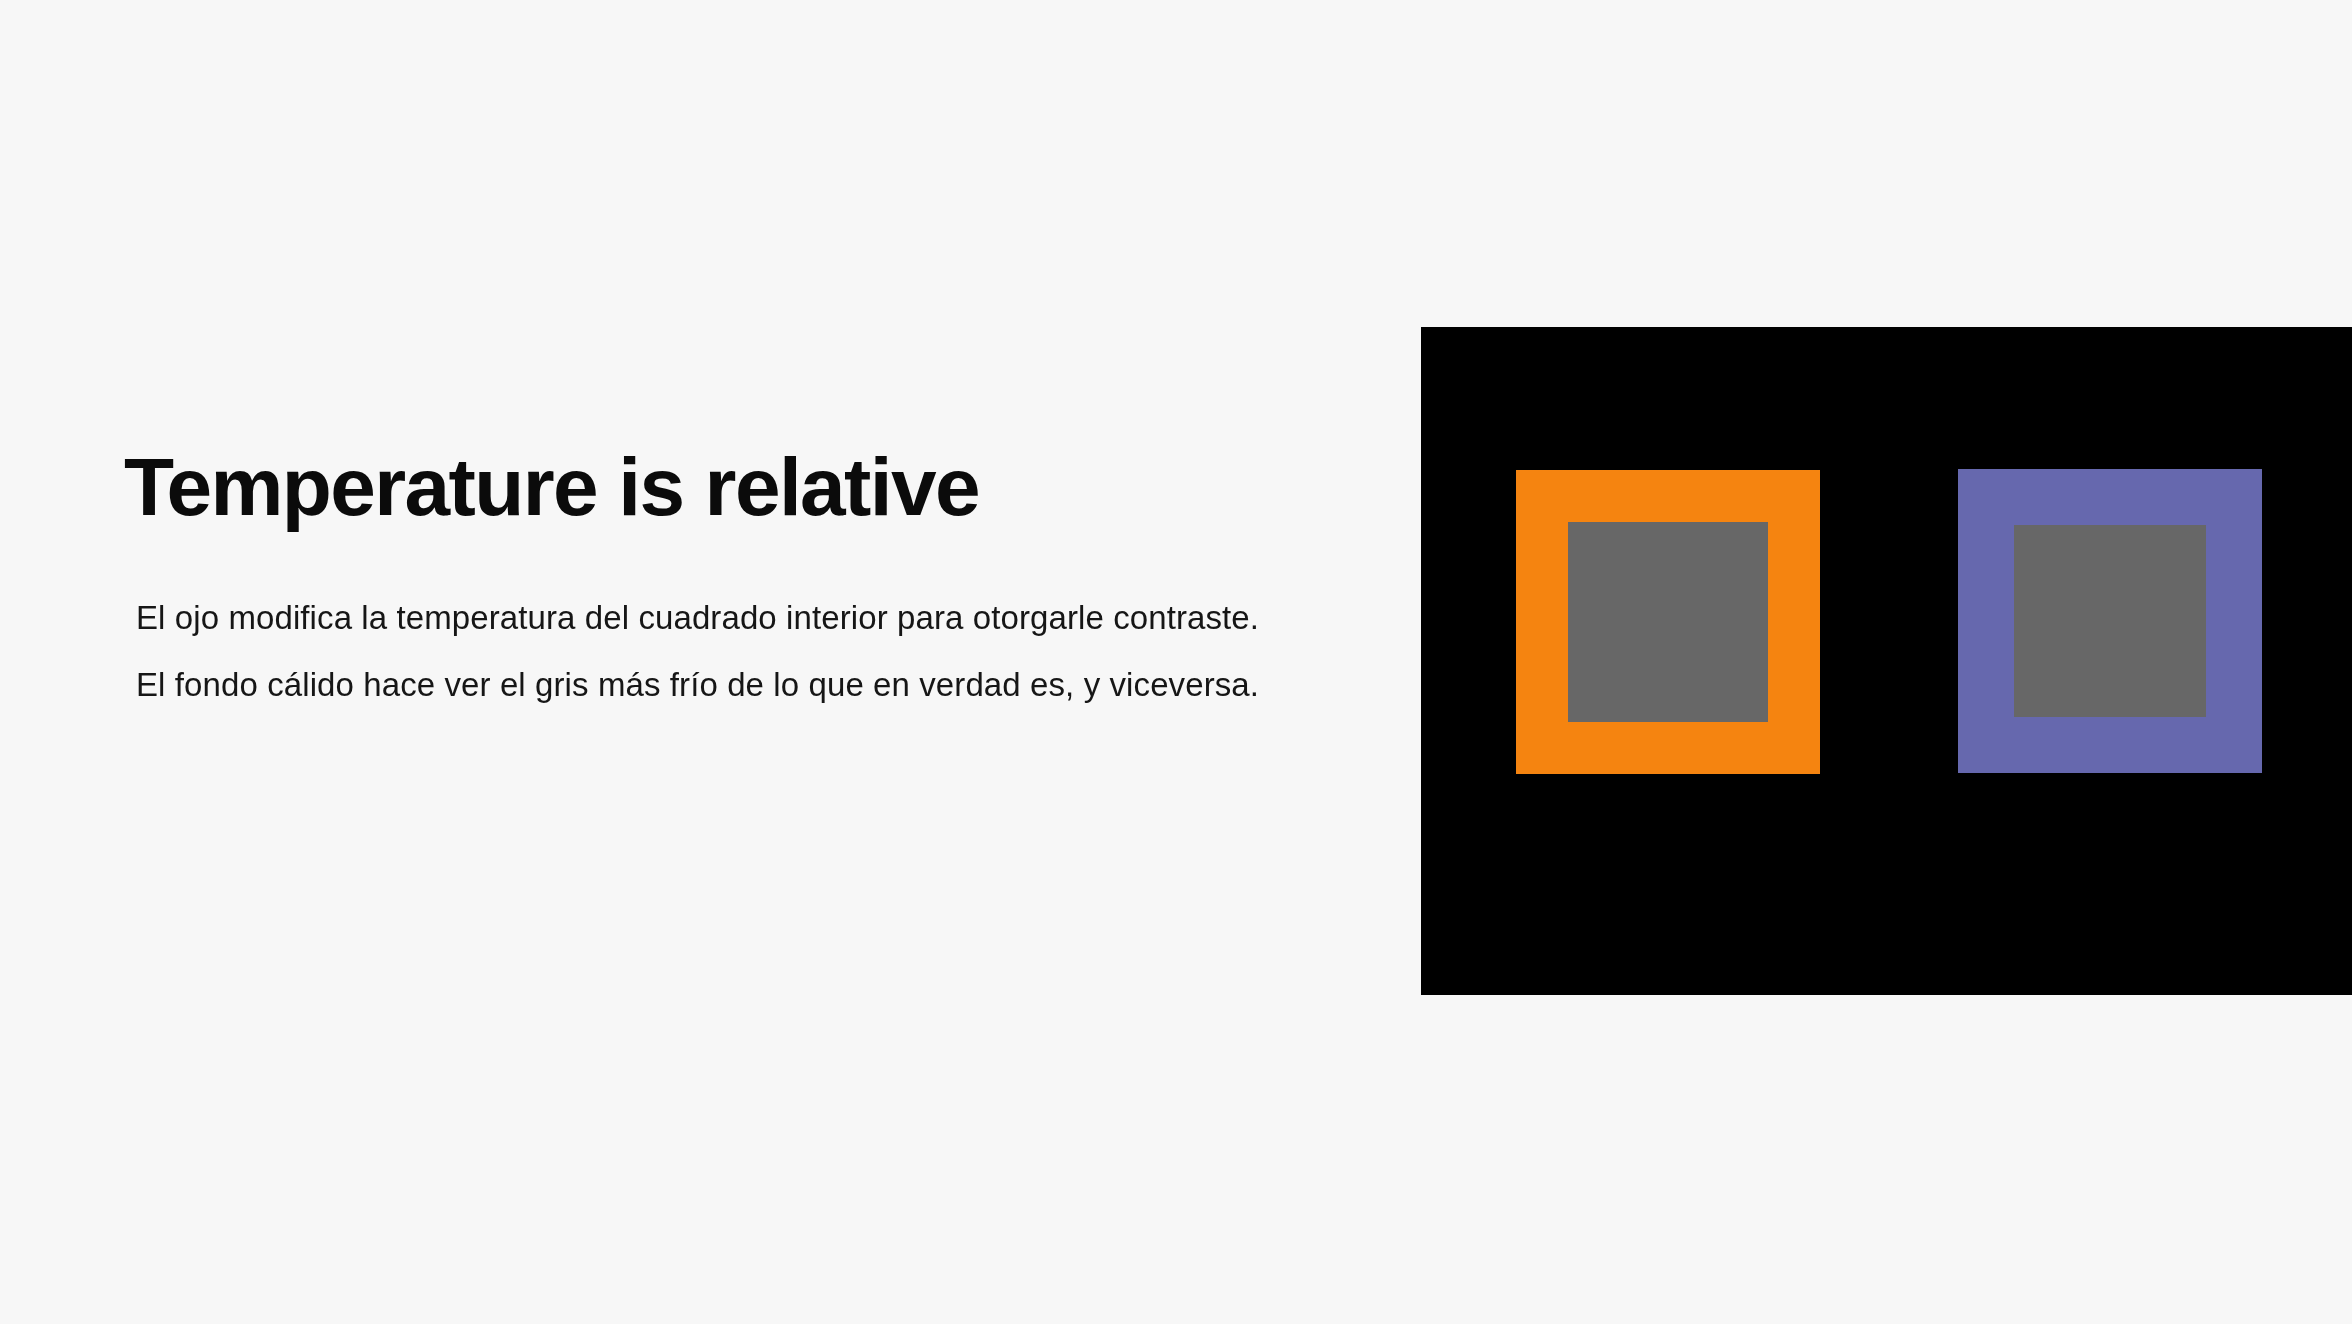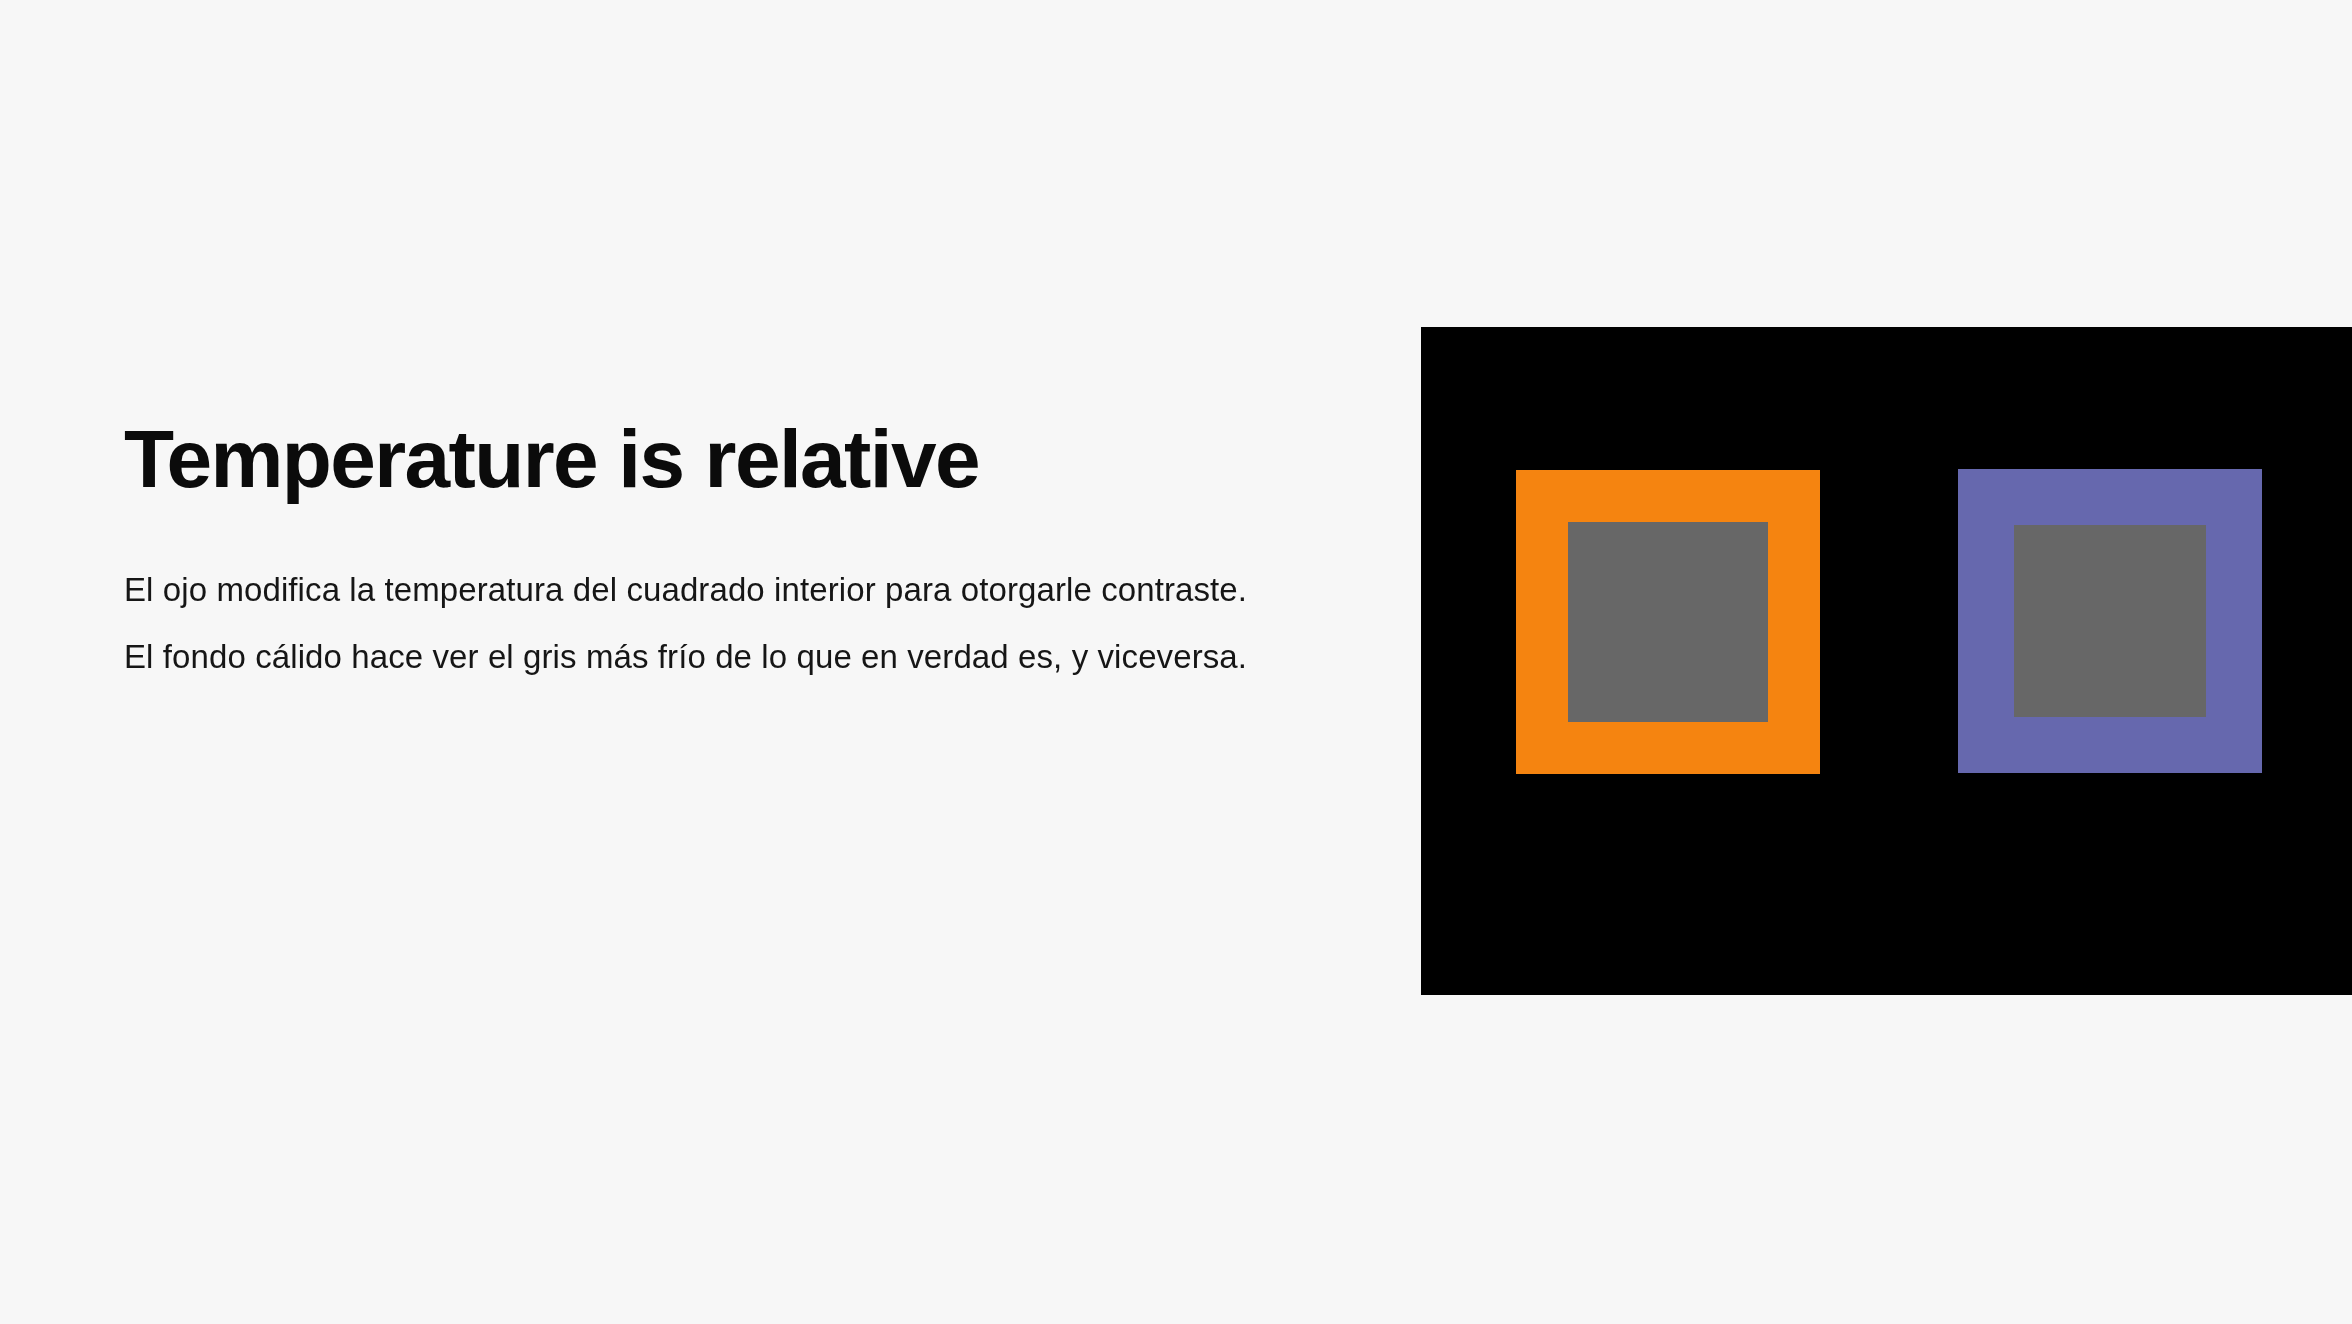--- a/index.html
+++ b/index.html
@@ -21,37 +21,37 @@
     width: 2352px;
     height: 1324px;
     background: #f7f7f7;
     overflow: hidden;
   }
 
   
   .text-column {
     position: absolute;
     left: 124px;
-    top: 416px;
+    top: 444px;
     width: 1180px;
   }
 
   .slide-title {
     margin: 0;
     font-family: "Liberation Sans", sans-serif;
     font-size: 82px;
     font-weight: 700;
     letter-spacing: -1.6px;
     line-height: 1.06;
     color: #0b0b0b;
     white-space: nowrap;
   }
 
   .body-paragraph {
-    margin: 0;
+    margin: 12px;
     font-family: "Liberation Sans", sans-serif;
     font-size: 33px;
     font-weight: 400;
     line-height: 67px;
     letter-spacing: 0.1px;
     max-width: 1135px;
   }
 
   .paragraph-es {
     margin-top: 53px;

